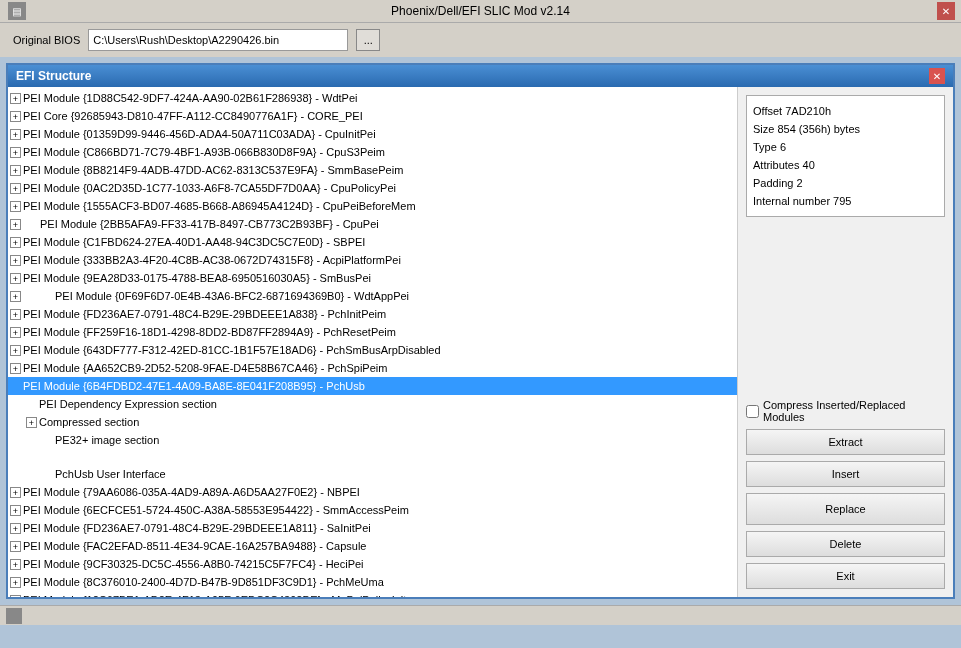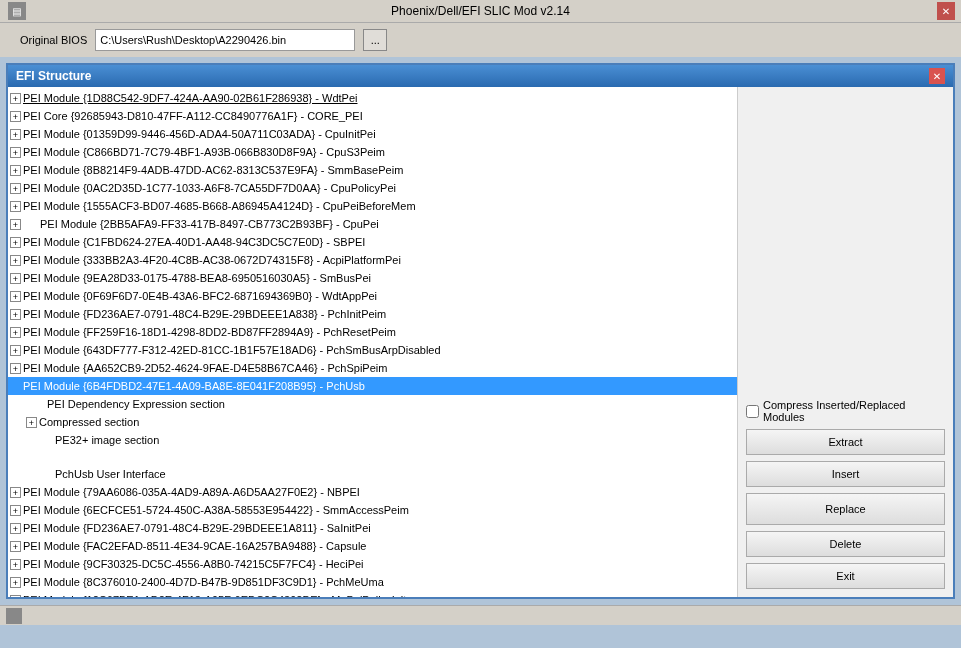--- a/index.html
+++ b/index.html
@@ -12,41 +12,41 @@
   </style>
 </head>
 <body>
 
 <div style="background:#d4d0c8; padding:4px 8px; display:flex; align-items:center; justify-content:center; position:relative; border-bottom:1px solid #aaa;">
   <span style="position:absolute;left:8px;width:18px;height:18px;background:#888;display:flex;align-items:center;justify-content:center;color:white;font-size:10px;">▤</span>
   <span style="font-size:12px;color:#000;">Phoenix/Dell/EFI SLIC Mod v2.14</span>
   <button style="position:absolute;right:6px;width:18px;height:18px;background:#c0504d;color:white;border:none;cursor:pointer;font-size:10px;">✕</button>
 </div>
 
-<div style="background:#d4d0c8; padding:6px 20px; display:flex; align-items:center; gap:8px;">
+<div style="background:#d4d0c8; padding:6px 13px; display:flex; align-items:center; gap:8px;">
   <span style="font-size:11px;">Original BIOS</span>
   <input type="text" style="width: 260px; height: 22px; border: 1px solid rgb(153, 153, 153); background: white; padding: 0px 4px; font-size: 11px;" value="C:\Users\Rush\Desktop\A2290426.bin">
   <button style="width:24px;height:22px;background:#e0ddd8;border:1px solid #888;cursor:pointer;font-size:11px;">...</button>
 </div>
 
 <div style="margin:6px; border:2px solid #4a7eba; background:#f0f0f0;">
 
   <div style="background:linear-gradient(to bottom,#4a8fd4,#2a6ab0);color:white;padding:3px 8px;display:flex;align-items:center;justify-content:space-between;">
     <span style="font-size:12px;font-weight:bold;">EFI Structure</span>
     <button style="width:16px;height:16px;background:#d9534f;color:white;border:none;cursor:pointer;font-size:10px;">✕</button>
   </div>
 
   <div style="display:flex; height:510px;">
 
     <div style="flex:1;overflow-y:auto;overflow-x:auto;background:white;padding:2px 0;border-right:1px solid #ccc;">
 
       <div id="tree-container">
           <div style="display: flex; align-items: center; padding: 1px 2px; white-space: nowrap; cursor: default; line-height: 16px;">
             <span style="display: inline-block; width: 11px; height: 11px; border: 1px solid rgb(136, 136, 136); background: white; text-align: center; line-height: 10px; font-size: 9px; margin-right: 2px; flex-shrink: 0; cursor: pointer; color: black;">+</span>
-            <span style="font-size: 11px; font-family: Tahoma, sans-serif; text-decoration: underline;">PEI Module {1D88C542-9DF7-424A-AA90-02B61F286938} - WdtPei</span>
+            <span style="font-size: 11px; font-family: Tahoma, sans-serif;">PEI Module {1D88C542-9DF7-424A-AA90-02B61F286938} - WdtPei</span>
           </div>
           <div style="display: flex; align-items: center; padding: 1px 2px; white-space: nowrap; cursor: default; line-height: 16px;">
             <span style="display: inline-block; width: 11px; height: 11px; border: 1px solid rgb(136, 136, 136); background: white; text-align: center; line-height: 10px; font-size: 9px; margin-right: 2px; flex-shrink: 0; cursor: pointer; color: black;">+</span>
             <span style="font-size: 11px; font-family: Tahoma, sans-serif;">PEI Core {92685943-D810-47FF-A112-CC8490776A1F} - CORE_PEI</span>
           </div>
           <div style="display: flex; align-items: center; padding: 1px 2px; white-space: nowrap; cursor: default; line-height: 16px;">
             <span style="display: inline-block; width: 11px; height: 11px; border: 1px solid rgb(136, 136, 136); background: white; text-align: center; line-height: 10px; font-size: 9px; margin-right: 2px; flex-shrink: 0; cursor: pointer; color: black;">+</span>
             <span style="font-size: 11px; font-family: Tahoma, sans-serif;">PEI Module {01359D99-9446-456D-ADA4-50A711C03ADA} - CpuInitPei</span>
           </div>
           <div style="display: flex; align-items: center; padding: 1px 2px; white-space: nowrap; cursor: default; line-height: 16px;">
@@ -76,43 +76,43 @@
           <div style="display: flex; align-items: center; padding: 1px 2px; white-space: nowrap; cursor: default; line-height: 16px;">
             <span style="display: inline-block; width: 11px; height: 11px; border: 1px solid rgb(136, 136, 136); background: white; text-align: center; line-height: 10px; font-size: 9px; margin-right: 2px; flex-shrink: 0; cursor: pointer; color: black;">+</span>
             <span style="font-size: 11px; font-family: Tahoma, sans-serif;">PEI Module {333BB2A3-4F20-4C8B-AC38-0672D74315F8} - AcpiPlatformPei</span>
           </div>
           <div style="display: flex; align-items: center; padding: 1px 2px; white-space: nowrap; cursor: default; line-height: 16px;">
             <span style="display: inline-block; width: 11px; height: 11px; border: 1px solid rgb(136, 136, 136); background: white; text-align: center; line-height: 10px; font-size: 9px; margin-right: 2px; flex-shrink: 0; cursor: pointer; color: black;">+</span>
             <span style="font-size: 11px; font-family: Tahoma, sans-serif;">PEI Module {9EA28D33-0175-4788-BEA8-6950516030A5} - SmBusPei</span>
           </div>
           <div style="display: flex; align-items: center; padding: 1px 2px; white-space: nowrap; cursor: default; line-height: 16px;">
             <span style="display: inline-block; width: 11px; height: 11px; border: 1px solid rgb(136, 136, 136); background: white; text-align: center; line-height: 10px; font-size: 9px; margin-right: 2px; flex-shrink: 0; cursor: pointer; color: black;">+</span>
-            <span style="font-size: 11px; font-family: Tahoma, sans-serif;">PEI Module {0F69F6D7-0E4B-43A6-BFC2-6871694369B0} - WdtAppPei</span>
+            <span style="font-size: 11px; font-family: Tahoma, sans-serif; margin-left: 32px;">PEI Module {0F69F6D7-0E4B-43A6-BFC2-6871694369B0} - WdtAppPei</span>
           </div>
           <div style="display: flex; align-items: center; padding: 1px 2px; white-space: nowrap; cursor: default; line-height: 16px;">
             <span style="display: inline-block; width: 11px; height: 11px; border: 1px solid rgb(136, 136, 136); background: white; text-align: center; line-height: 10px; font-size: 9px; margin-right: 2px; flex-shrink: 0; cursor: pointer; color: black;">+</span>
             <span style="font-size: 11px; font-family: Tahoma, sans-serif;">PEI Module {FD236AE7-0791-48C4-B29E-29BDEEE1A838} - PchInitPeim</span>
           </div>
           <div style="display: flex; align-items: center; padding: 1px 2px; white-space: nowrap; cursor: default; line-height: 16px;">
             <span style="display: inline-block; width: 11px; height: 11px; border: 1px solid rgb(136, 136, 136); background: white; text-align: center; line-height: 10px; font-size: 9px; margin-right: 2px; flex-shrink: 0; cursor: pointer; color: black;">+</span>
             <span style="font-size: 11px; font-family: Tahoma, sans-serif;">PEI Module {FF259F16-18D1-4298-8DD2-BD87FF2894A9} - PchResetPeim</span>
           </div>
           <div style="display: flex; align-items: center; padding: 1px 2px; white-space: nowrap; cursor: default; line-height: 16px;">
             <span style="display: inline-block; width: 11px; height: 11px; border: 1px solid rgb(136, 136, 136); background: white; text-align: center; line-height: 10px; font-size: 9px; margin-right: 2px; flex-shrink: 0; cursor: pointer; color: black;">+</span>
             <span style="font-size: 11px; font-family: Tahoma, sans-serif;">PEI Module {643DF777-F312-42ED-81CC-1B1F57E18AD6} - PchSmBusArpDisabled</span>
           </div>
           <div style="display: flex; align-items: center; padding: 1px 2px; white-space: nowrap; cursor: default; line-height: 16px;">
             <span style="display: inline-block; width: 11px; height: 11px; border: 1px solid rgb(136, 136, 136); background: white; text-align: center; line-height: 10px; font-size: 9px; margin-right: 2px; flex-shrink: 0; cursor: pointer; color: black;">+</span>
-            <span style="font-size: 11px; font-family: Tahoma, sans-serif;">PEI Module {AA652CB9-2D52-4624-9FAE-D4E58B67CA46} - PchSpiPeim</span>
+            <span style="font-size: 11px; font-family: Tahoma, sans-serif;">PEI Module {AA652CB9-2D52-5208-9FAE-D4E58B67CA46} - PchSpiPeim</span>
           </div>
           <div style="display: flex; align-items: center; padding: 1px 2px; white-space: nowrap; cursor: default; line-height: 16px; background: rgb(51, 153, 255); color: white;">
             <span style="display: inline-block; width: 13px; flex-shrink: 0;"></span>
             <span style="font-size: 11px; font-family: Tahoma, sans-serif;">PEI Module {6B4FDBD2-47E1-4A09-BA8E-8E041F208B95} - PchUsb</span>
           </div>
-          <div style="display: flex; align-items: center; padding: 1px 10px; white-space: nowrap; cursor: default; line-height: 16px;">
+          <div style="display: flex; align-items: center; padding: 1px 2px; white-space: nowrap; cursor: default; line-height: 16px;">
             <span style="display: inline-block; width: 16px; flex-shrink: 0;"></span>
             <span style="display: inline-block; width: 13px; flex-shrink: 0;"></span>
             <span style="font-size: 11px; font-family: Tahoma, sans-serif;">PEI Dependency Expression section</span>
           </div>
           <div style="display: flex; align-items: center; padding: 1px 2px; white-space: nowrap; cursor: default; line-height: 16px;">
             <span style="display: inline-block; width: 16px; flex-shrink: 0;"></span>
             <span style="display: inline-block; width: 11px; height: 11px; border: 1px solid rgb(136, 136, 136); background: white; text-align: center; line-height: 10px; font-size: 9px; margin-right: 2px; flex-shrink: 0; cursor: pointer; color: black;">+</span>
             <span style="font-size: 11px; font-family: Tahoma, sans-serif;">Compressed section</span>
           </div>
           <div style="display: flex; align-items: center; padding: 1px 2px; white-space: nowrap; cursor: default; line-height: 16px;">
@@ -156,20 +156,28 @@
           <div style="display: flex; align-items: center; padding: 1px 2px; white-space: nowrap; cursor: default; line-height: 16px;">
             <span style="display: inline-block; width: 11px; height: 11px; border: 1px solid rgb(136, 136, 136); background: white; text-align: center; line-height: 10px; font-size: 9px; margin-right: 2px; flex-shrink: 0; cursor: pointer; color: black;">+</span>
             <span style="font-size: 11px; font-family: Tahoma, sans-serif;">PEI Module {08EFD15D-EC55-4023-B648-7BA40DF7D05D} - PeiRamBoot</span>
           </div>
         </div>
 
     </div>
 
     <div style="width:215px;display:flex;flex-direction:column;padding:8px;gap:6px;background:#f0f0f0;">
 
+      <div style="background:white;border:1px solid #aaa;padding:6px;font-size:11px;line-height:18px;">
+        <div>Offset 7AD210h</div>
+        <div>Size 854 (356h) bytes</div>
+        <div>Type 6</div>
+        <div>Attributes 40</div>
+        <div>Padding 2</div>
+        <div>Internal number 795</div>
+      </div>
 
       <div style="flex:1;"></div>
 
 
       <div style="display:flex;align-items:center;gap:4px;font-size:11px;">
         <input type="checkbox" style="margin: 0px;">
         <label style="font-size:11px;cursor:default;">Compress Inserted/Replaced Modules</label>
       </div>
 
       <button style="width:100%;height:26px;background:linear-gradient(to bottom,#f5f5f5,#ddd);border:1px solid #aaa;cursor:pointer;font-size:11px;">Extract</button>

